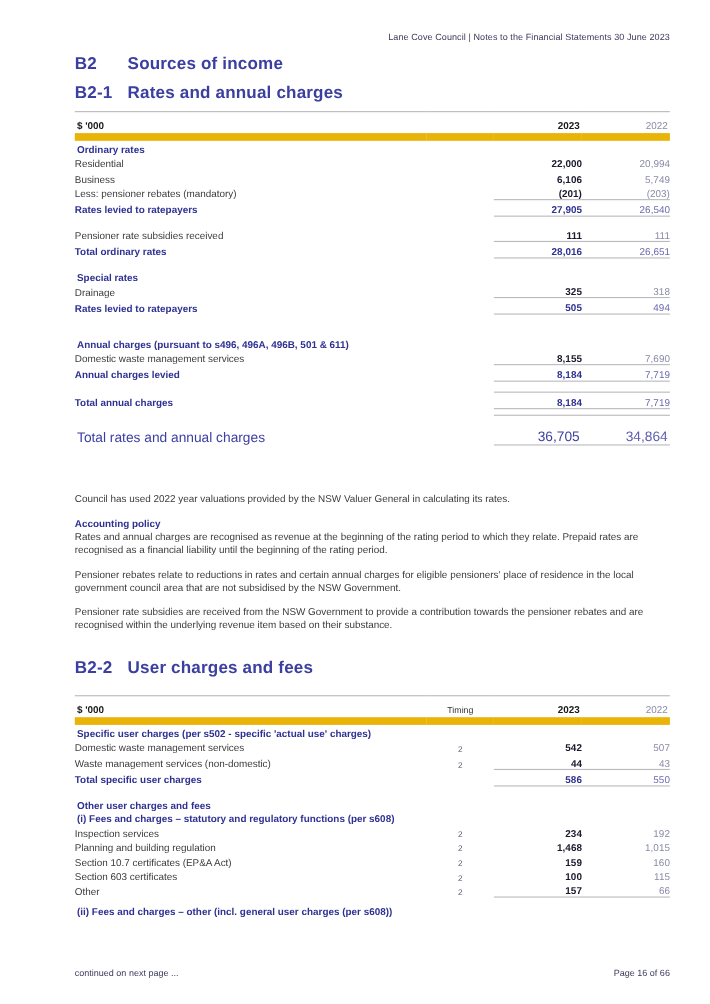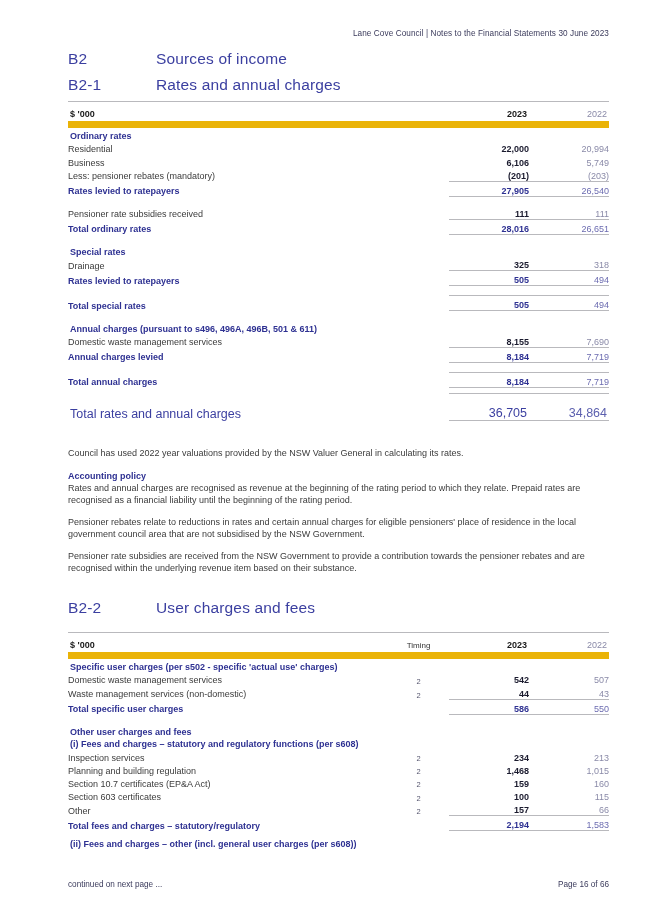--- a/index.html
+++ b/index.html
@@ -34,23 +34,22 @@
     color: #3b3b5c;
     letter-spacing: 0.01em;
   }
 
   
   .h-note {
     display: flex;
     align-items: baseline;
     color: #3b3fa0;
     font-size: 15.5px;
-    font-weight: 400;
+    font-weight: 700;
     letter-spacing: 0.01em;
-    gap: 40px;
   }
   .h-note .num { width: 48px; flex: 0 0 48px; }
   #note-b2 { position: absolute; left: 52px; top: 50px; width: 541px; }
   #note-b21 { position: absolute; left: 52px; top: 76px; width: 541px; }
   #note-b22 { position: absolute; left: 52px; top: 599px; width: 541px; }
 
   
   table.fin {
     position: absolute;
     border-collapse: collapse;
@@ -270,26 +269,20 @@
         </tr>
         <tr class="subtotal">
           <td class="lbl">Rates levied to ratepayers</td>
           <td class="tim"></td>
           <td class="v23">505</td>
           <td class="v22">494</td>
         </tr>
         <tr class="gap">
           <td colspan="4"></td>
         </tr>
-        <tr class="subtotal">
-          <td class="lbl">Total special rates</td>
-          <td class="tim"></td>
-          <td class="v23">505</td>
-          <td class="v22">494</td>
-        </tr>
         <tr class="gap">
           <td colspan="4"></td>
         </tr>
         <tr class="section">
           <td colspan="4">Annual charges (pursuant to s496, 496A, 496B, 501 &amp; 611)</td>
         </tr>
         <tr class="item">
           <td class="lbl">Domestic waste management services</td>
           <td class="tim"></td>
           <td class="v23">8,155</td>
@@ -376,21 +369,21 @@
         <tr class="section">
           <td colspan="4">Other user charges and fees</td>
         </tr>
         <tr class="section tight">
           <td colspan="4">(i) Fees and charges – statutory and regulatory functions (per s608)</td>
         </tr>
         <tr class="item">
           <td class="lbl">Inspection services</td>
           <td class="tim">2</td>
           <td class="v23">234</td>
-          <td class="v22">213</td>
+          <td class="v22">192</td>
         </tr>
         <tr class="item">
           <td class="lbl">Planning and building regulation</td>
           <td class="tim">2</td>
           <td class="v23">1,468</td>
           <td class="v22">1,015</td>
         </tr>
         <tr class="item">
           <td class="lbl">Section 10.7 certificates (EP&amp;A Act)</td>
           <td class="tim">2</td>
@@ -401,26 +394,20 @@
           <td class="lbl">Section 603 certificates</td>
           <td class="tim">2</td>
           <td class="v23">100</td>
           <td class="v22">115</td>
         </tr>
         <tr class="item ruled">
           <td class="lbl">Other</td>
           <td class="tim">2</td>
           <td class="v23">157</td>
           <td class="v22">66</td>
-        </tr>
-        <tr class="subtotal">
-          <td class="lbl">Total fees and charges – statutory/regulatory</td>
-          <td class="tim"></td>
-          <td class="v23">2,194</td>
-          <td class="v22">1,583</td>
         </tr>
         <tr class="gap-sm">
           <td colspan="4"></td>
         </tr>
         <tr class="section">
           <td colspan="4">(ii) Fees and charges – other (incl. general user charges (per s608))</td>
         </tr>
       </tbody>
   </table>
 

